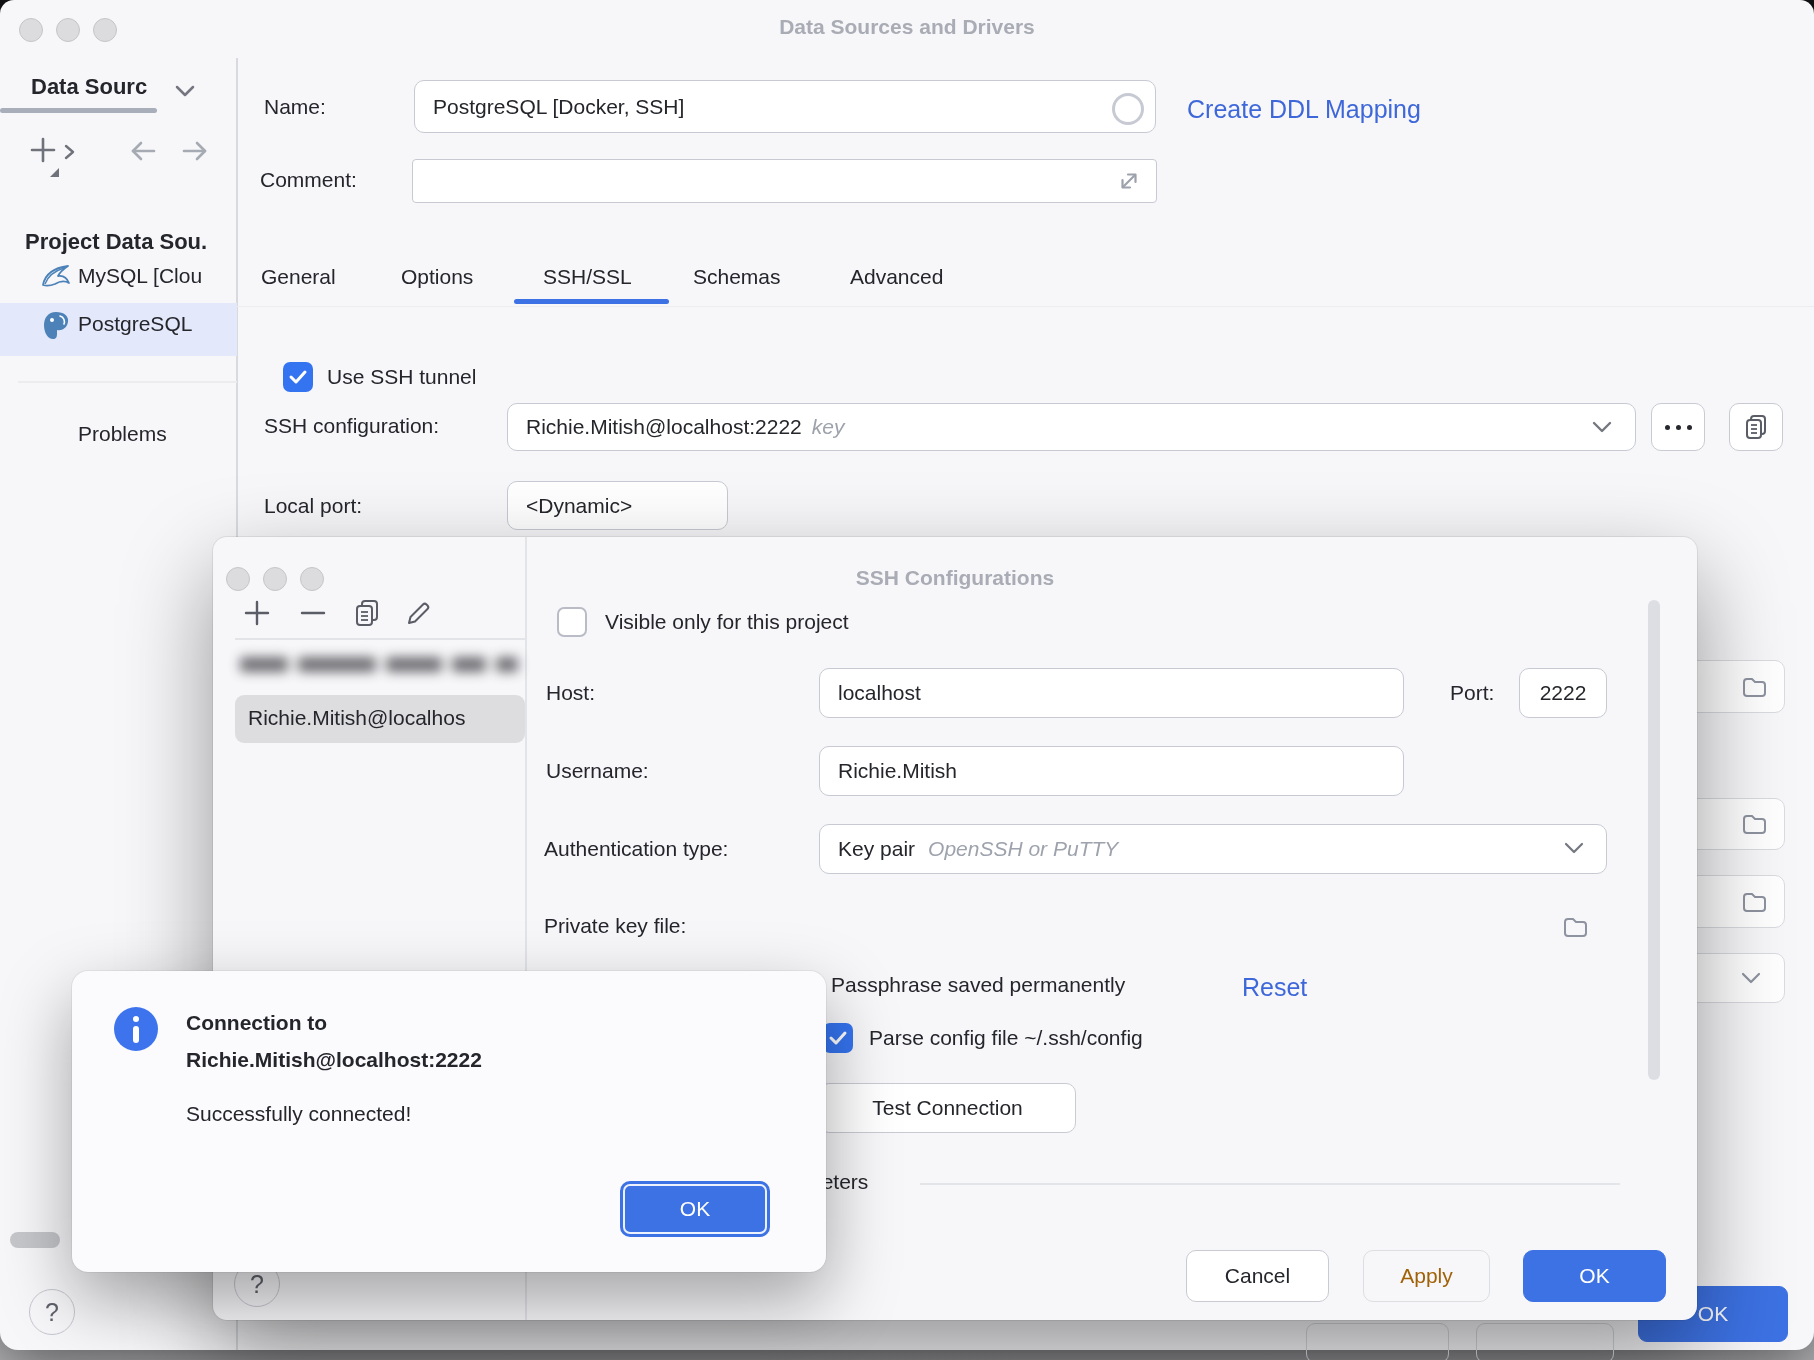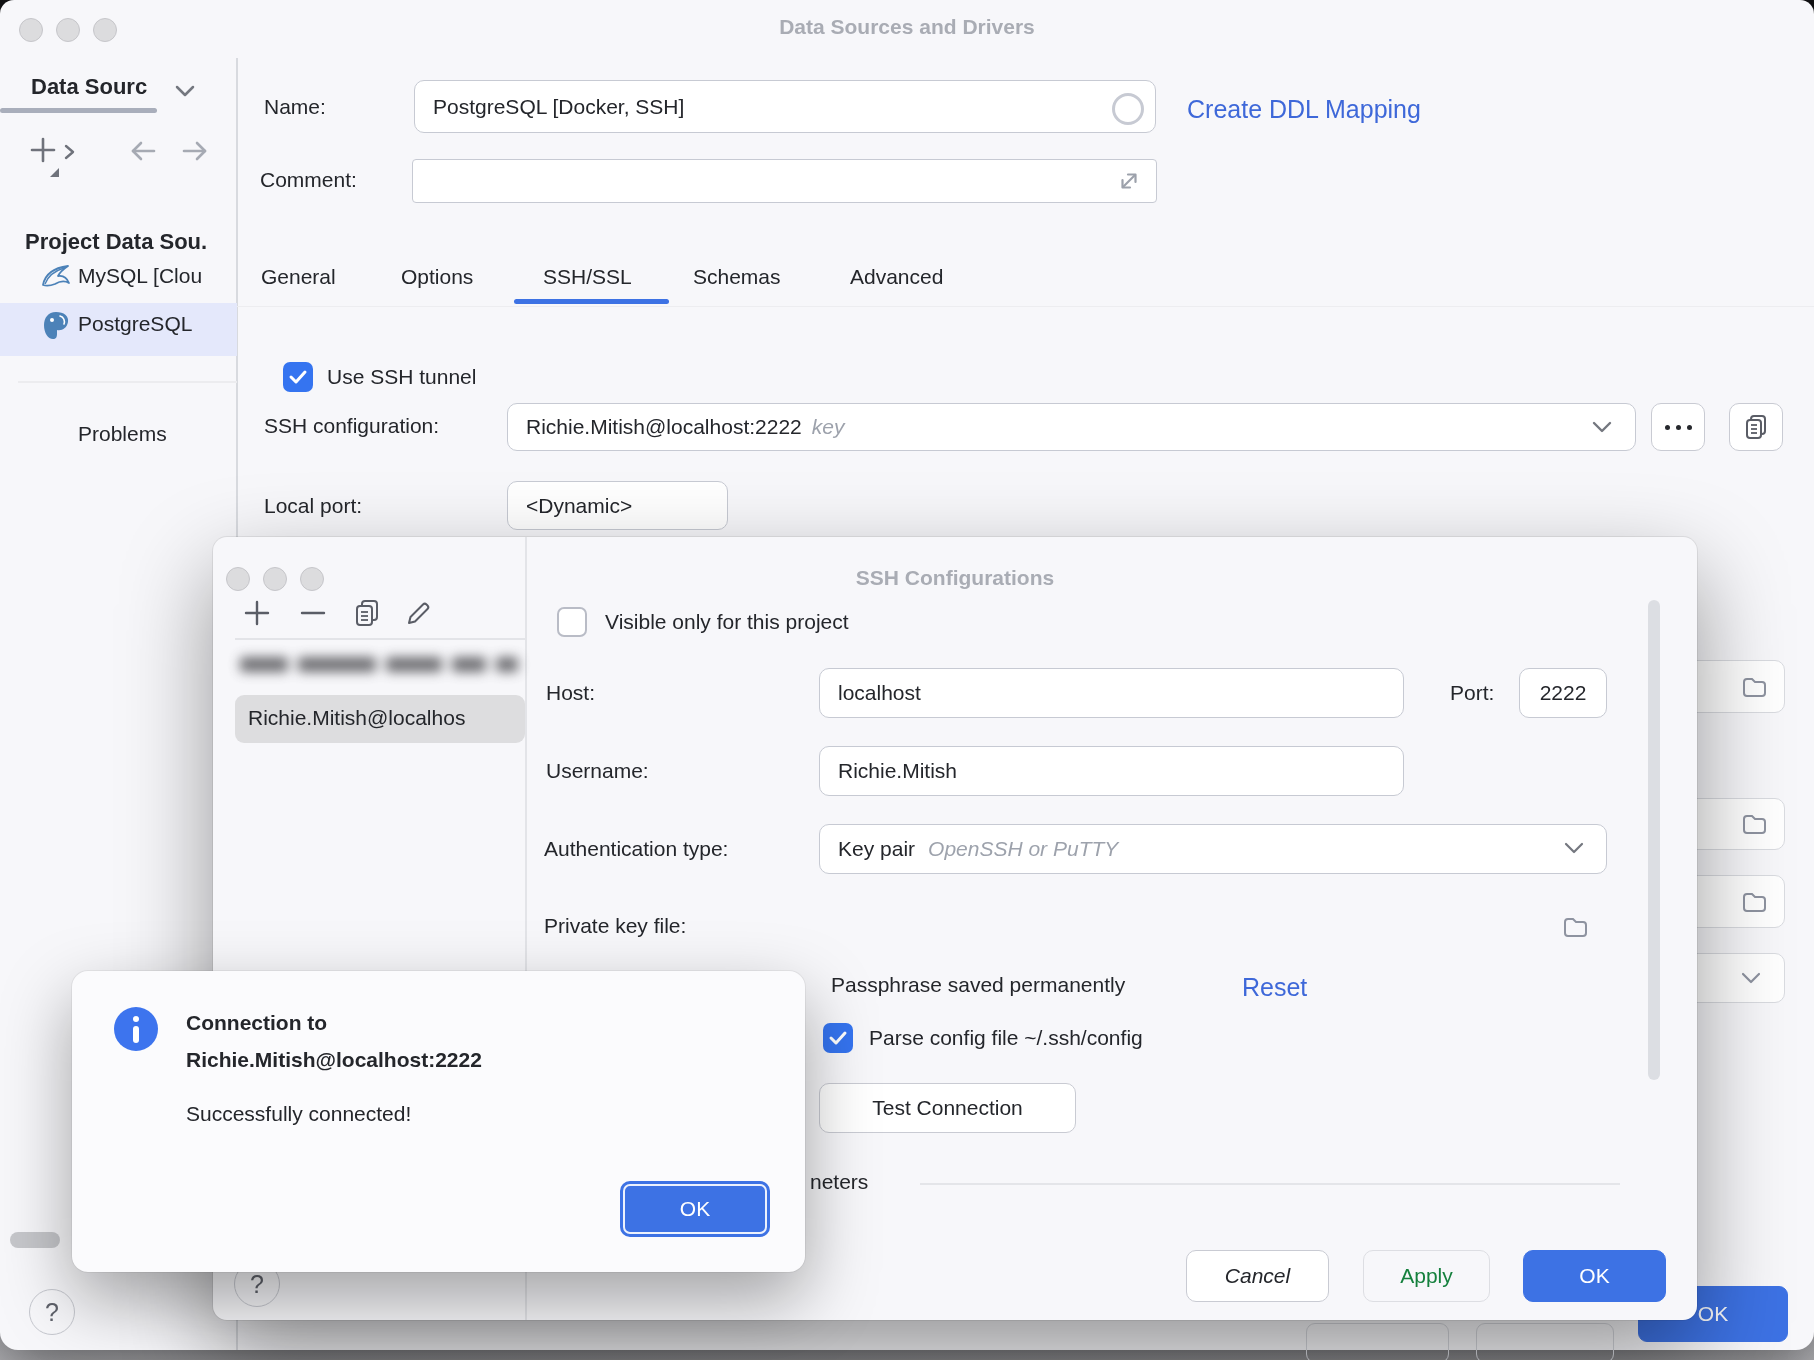--- a/index.html
+++ b/index.html
@@ -25,41 +25,41 @@
     background:#ffffff;border:1.5px solid #c7cad3;border-radius:10px;
     font-size:21px;color:#24262b;display:flex;align-items:center;box-sizing:border-box;
     white-space:nowrap;overflow:hidden;
   }
   .link{color:#3e68d9;font-size:25px;white-space:nowrap;cursor:pointer;}
   .btn{
     display:flex;align-items:center;justify-content:center;font-size:21px;
     border:1.5px solid #c9cbd3;border-radius:10px;background:#ffffff;box-sizing:border-box;color:#24262b;
   }
   .btn.primary{background:#3d72e4;border-color:#3d72e4;color:#ffffff;}
-  .btn.disabled{color:#15803d;border-color:#dddee3;background:transparent;}
+  .btn.disabled{color:#a16207;border-color:#dddee3;background:transparent;}
   .checkbox{width:30px;height:30px;border-radius:7px;box-sizing:border-box;}
   .checkbox.checked{background:#3574f0;}
   .checkbox.unchecked{background:#ffffff;border:2px solid #b9bcc6;}
   .sep-v{background:#d8dadf;width:2px;}
   .sep-h{background:#ececef;height:1.5px;}
   .tab{font-size:21px;color:#24262b;position:absolute;white-space:nowrap;}
   .icon-btn{display:flex;align-items:center;justify-content:center;}
   .help-circle{
     width:46px;height:46px;border-radius:50%;border:1.5px solid #c6c8cf;color:#5f626b;
     display:flex;align-items:center;justify-content:center;font-size:25px;box-sizing:border-box;background:transparent;
   }
   
   .ssh-dialog{
     left:213px;top:537px;width:1484px;height:783px;background:#f7f7fa;border-radius:14px;
     box-shadow:0 35px 90px rgba(0,0,0,.4),0 0 0 1px rgba(0,0,0,.07);z-index:30;
   }
   
   .notification{
     left:72px;top:971px;width:733px;height:301px;background:#fbfbfd;border-radius:16px;
-    box-shadow:0 28px 70px rgba(0,0,0,.35),0 0 0 1px rgba(0,0,0,.05);z-index:50;
+    box-shadow:0 28px 70px rgba(0,0,0,.35),0 0 0 1px rgba(0,0,0,.05);z-index:50;padding-left:21px;
   }
   .notif-ok{
     background:#3d72e4;border-radius:10px;border:3px solid #3d72e4;box-sizing:border-box;
     display:flex;align-items:center;justify-content:center;
   }
   .notif-ok .inner{
     border:2px solid rgba(255,255,255,.9);border-radius:7px;width:100%;height:100%;
     display:flex;align-items:center;justify-content:center;color:#fff;font-size:21px;box-sizing:border-box;
   }
   .redacted{filter:blur(6px);opacity:.8;display:flex;gap:10px;align-items:center;}
@@ -325,21 +325,21 @@
 
     <div class="abs btn" style="left:606px;top:546px;width:257px;height:50px;">
       <span>Test Connection</span>
     </div>
 
     <div class="abs lbl" style="left:597px;top:633px;">neters</div>
     <div class="abs sep-h" style="left:707px;top:646px;width:700px;background:#e4e5e9;"></div>
 
     <div class="abs" style="left:1435px;top:63px;width:12px;height:480px;background:#dcdee3;border-radius:6px;"></div>
 
-    <div class="abs btn" style="left:973px;top:713px;width:143px;height:52px;font-style:italic;">
+    <div class="abs btn" style="left:973px;top:713px;width:143px;height:52px;">
       <span>Cancel</span>
     </div>
     <div class="abs btn disabled" style="left:1150px;top:713px;width:127px;height:52px;">
       <span>Apply</span>
     </div>
     <div class="abs btn primary" style="left:1310px;top:713px;width:143px;height:52px;">
       <span>OK</span>
     </div>
     <div class="abs help-circle" style="left:21px;top:724px;">
       <span>?</span>

